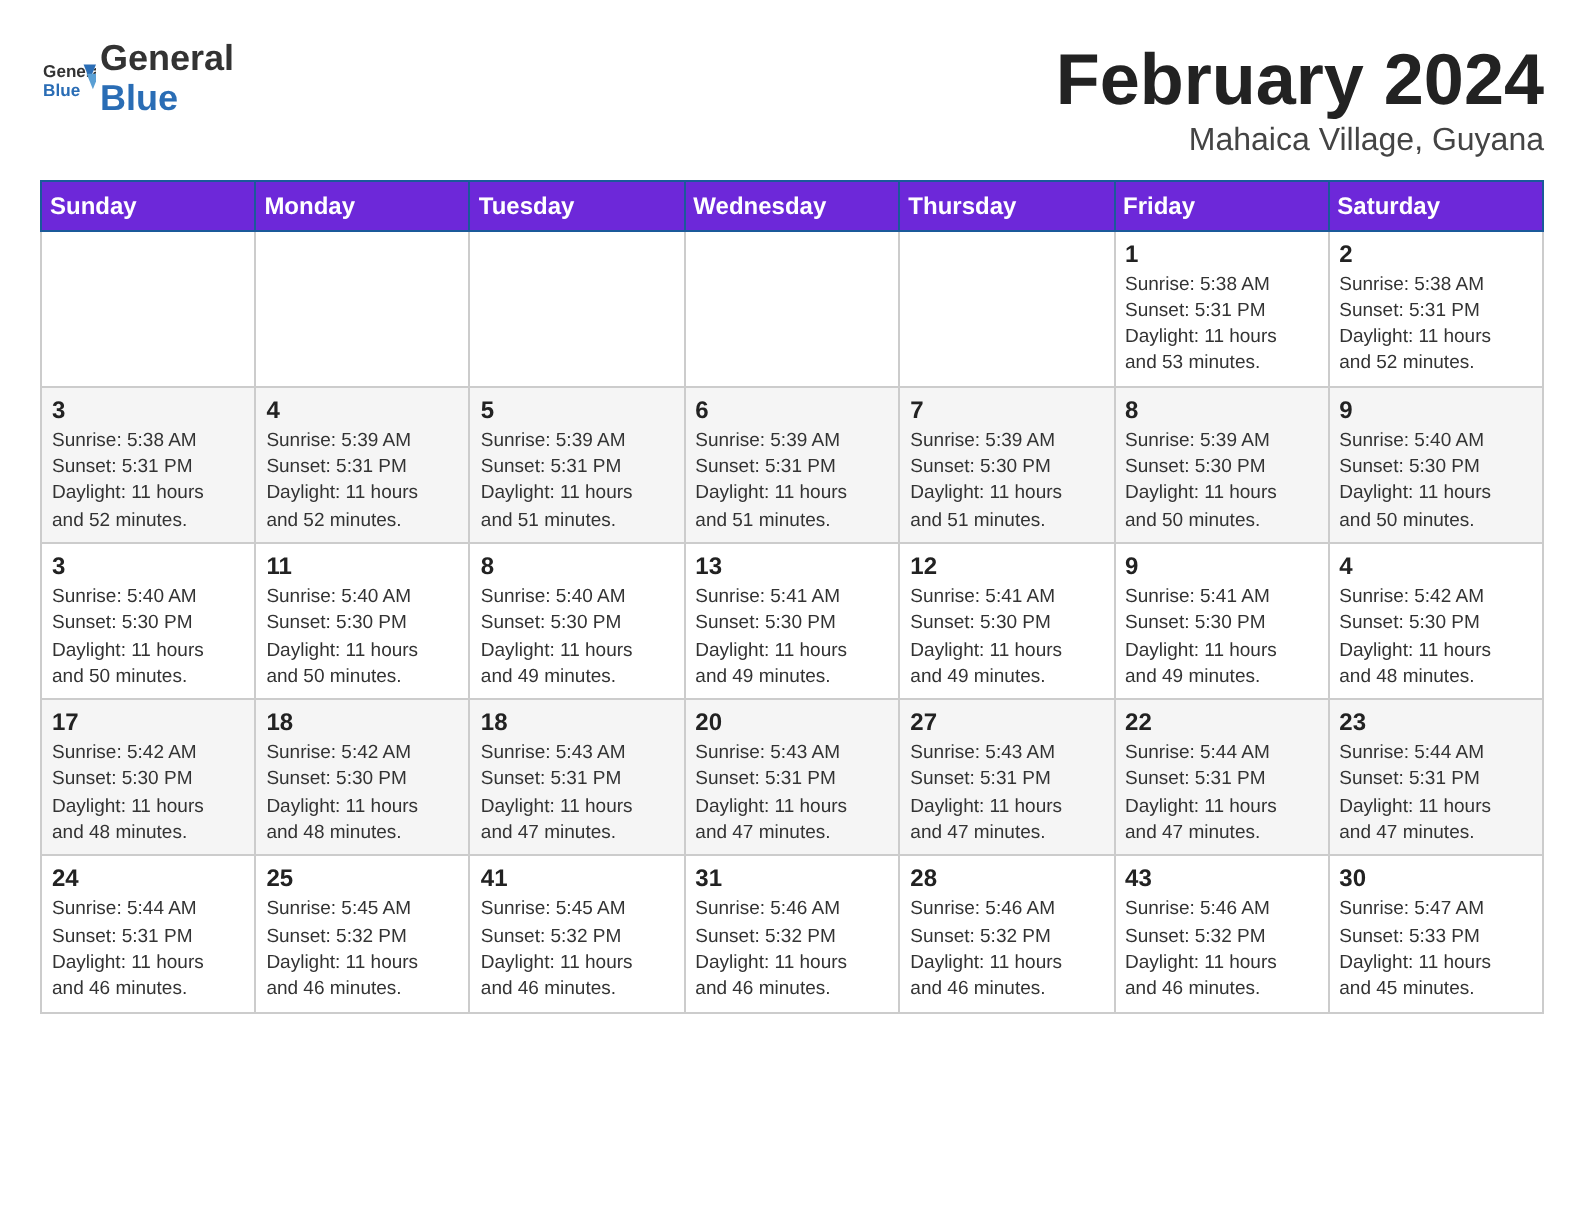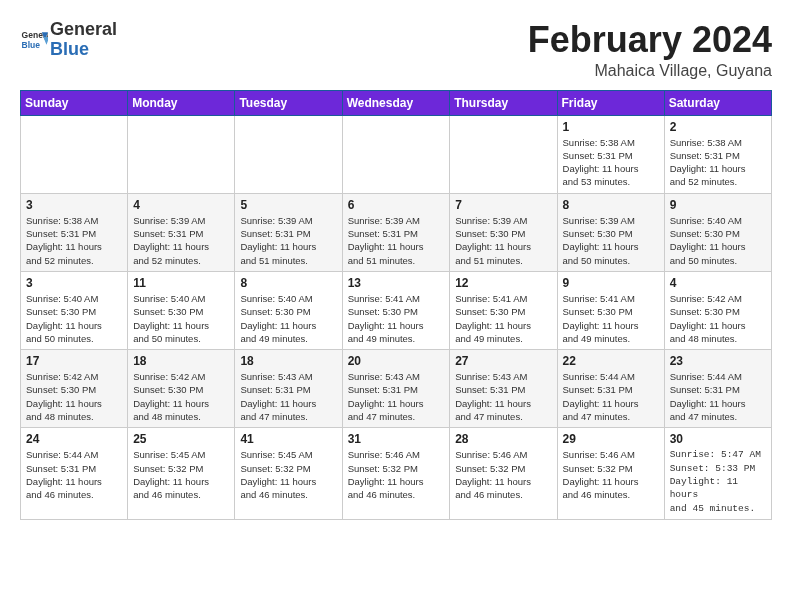--- a/index.html
+++ b/index.html
@@ -333,29 +333,29 @@
 and 46 minutes.</div>
           </td>
           <td>
             <span class="day-num">28</span>
             <div class="day-info" style="white-space: pre-line;">Sunrise: 5:46 AM
 Sunset: 5:32 PM
 Daylight: 11 hours
 and 46 minutes.</div>
           </td>
           <td>
-            <span class="day-num">29</span>
+            <span class="day-num">43</span>
             <div class="day-info" style="white-space: pre-line;">Sunrise: 5:46 AM
 Sunset: 5:32 PM
 Daylight: 11 hours
 and 46 minutes.</div>
           </td>
           <td>
             <span class="day-num">30</span>
-            <div class="day-info" style="white-space: pre-line; font-family: Liberation Mono, monospace;">Sunrise: 5:47 AM
+            <div class="day-info" style="white-space: pre-line;">Sunrise: 5:47 AM
 Sunset: 5:33 PM
 Daylight: 11 hours
 and 45 minutes.</div>
           </td>
         </tr>
       </tbody>
   </table>
 </div>
 
 </body></html>

